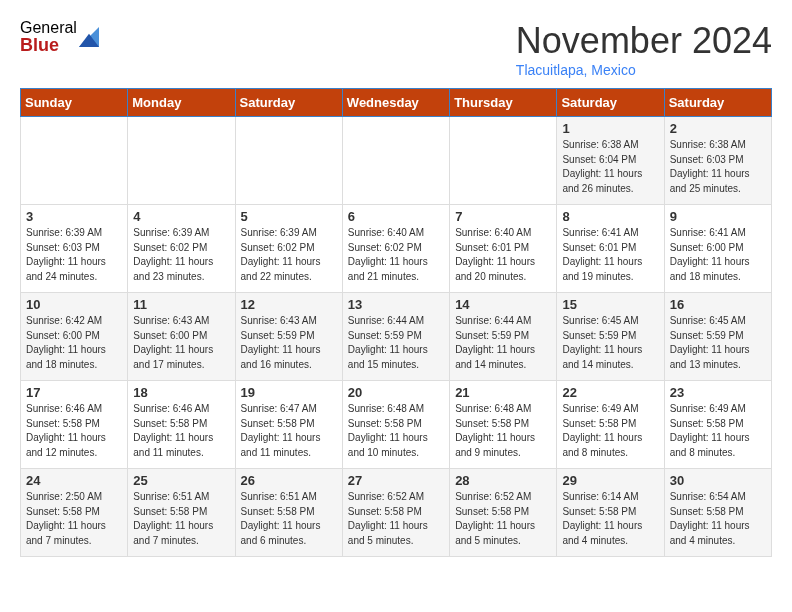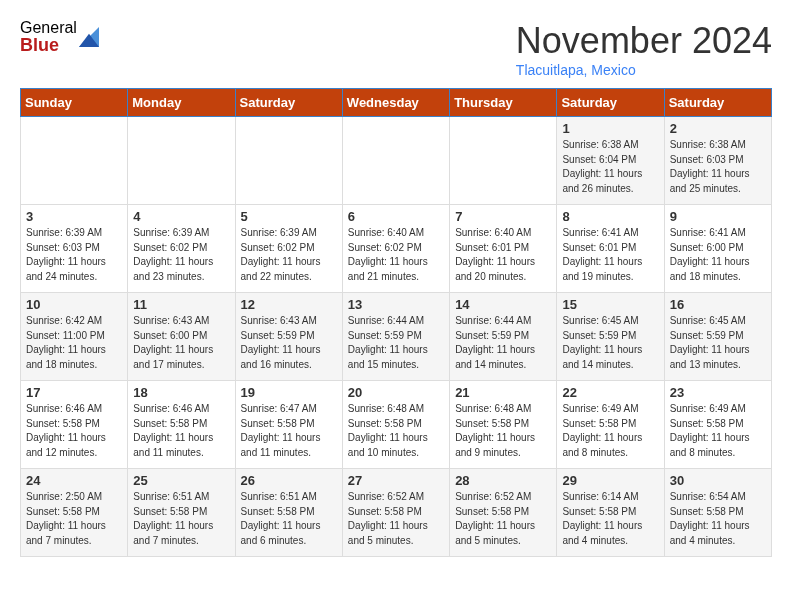--- a/index.html
+++ b/index.html
@@ -188,21 +188,21 @@
             <span class="day-num">9</span>
             <div class="day-info">Sunrise: 6:41 AM
 Sunset: 6:00 PM
 Daylight: 11 hours and 18 minutes.</div>
           </td>
         </tr>
         <tr>
           <td>
             <span class="day-num">10</span>
             <div class="day-info">Sunrise: 6:42 AM
-Sunset: 11:00 PM
+Sunset: 6:00 PM
 Daylight: 11 hours and 18 minutes.</div>
           </td>
           <td>
             <span class="day-num">11</span>
             <div class="day-info">Sunrise: 6:43 AM
 Sunset: 6:00 PM
 Daylight: 11 hours and 17 minutes.</div>
           </td>
           <td>
             <span class="day-num">12</span>

